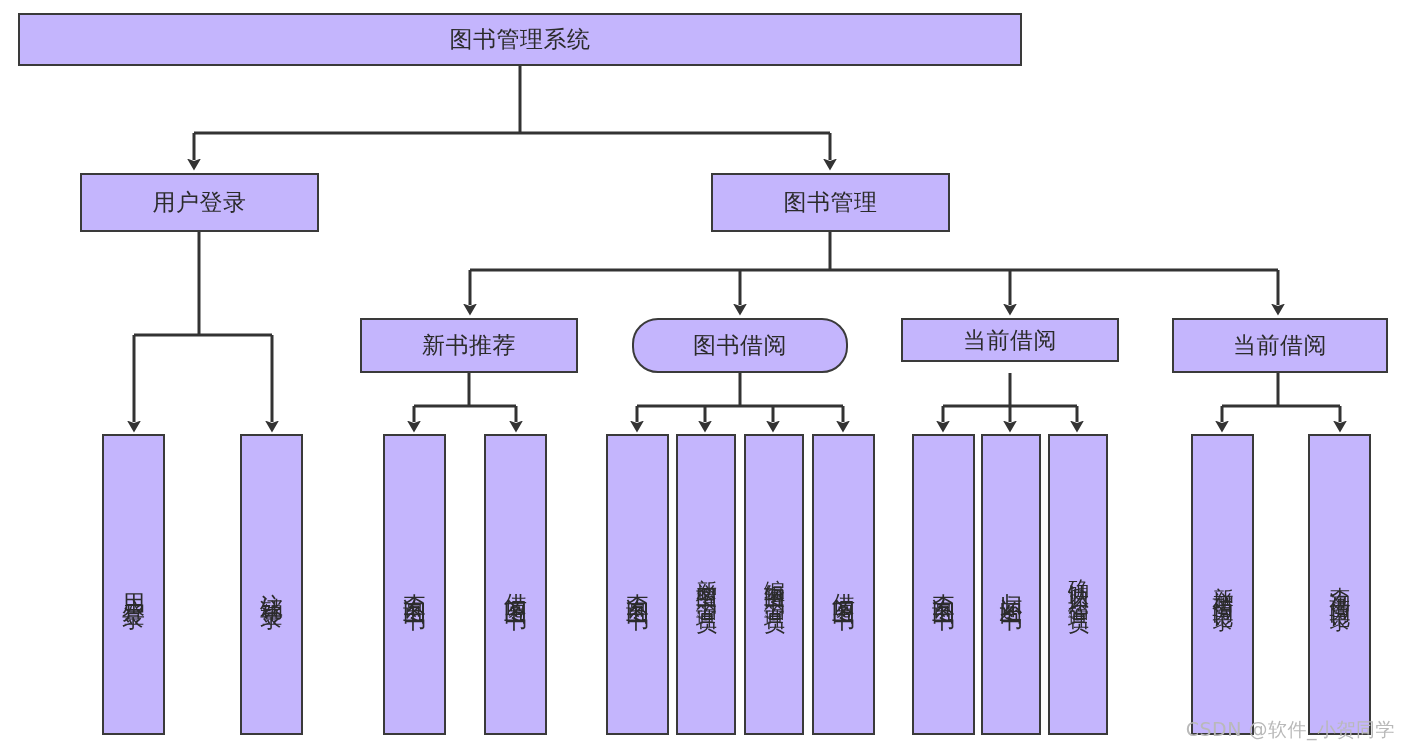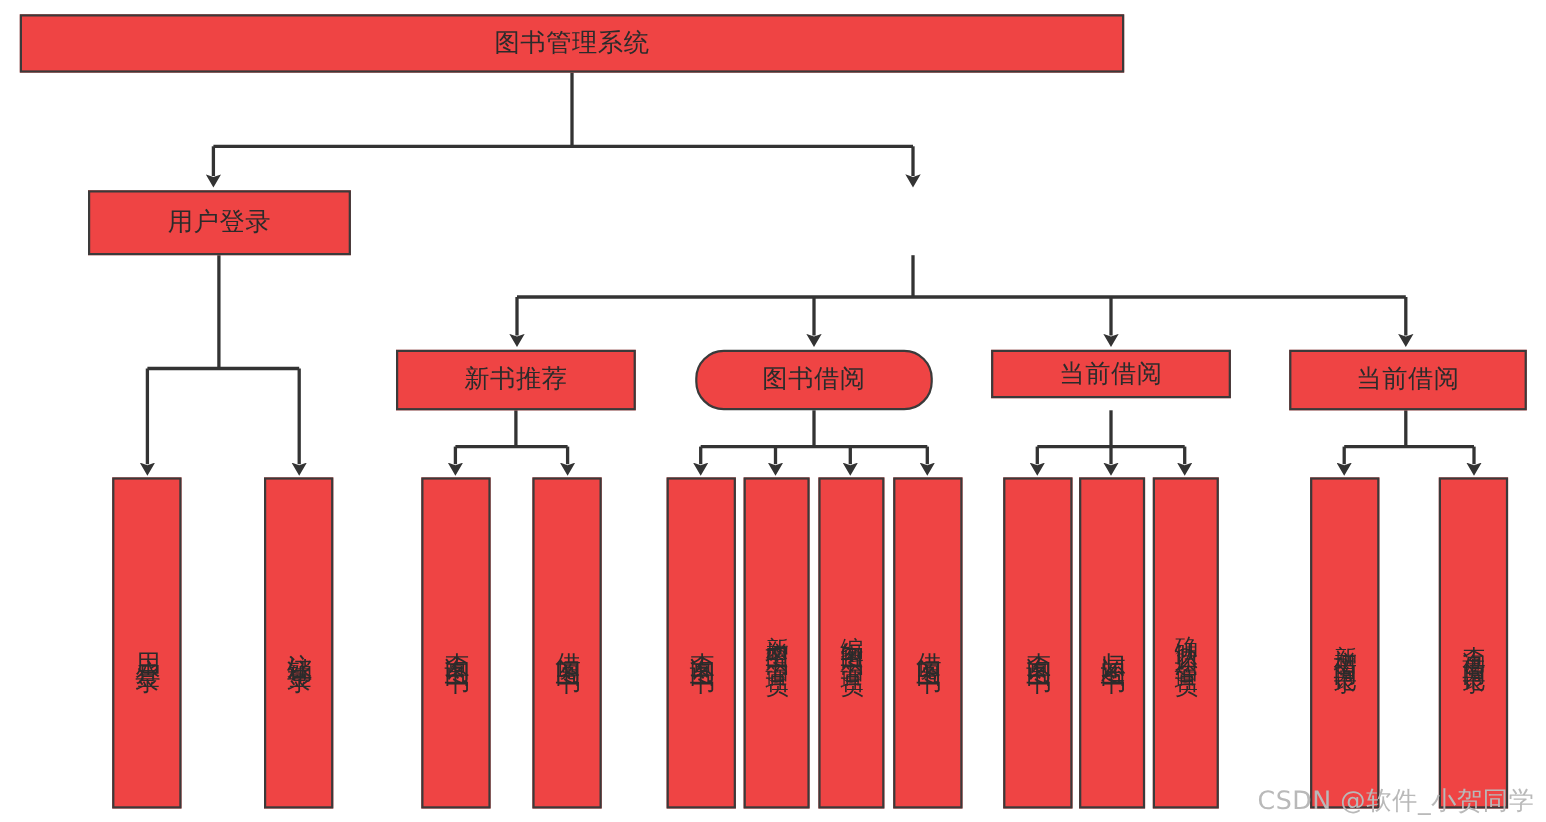--- a/index.html
+++ b/index.html
@@ -22,21 +22,21 @@
     position: absolute;
     left: 0;
     top: 0;
     width: 1405px;
     height: 747px;
   }
   .node {
     position: absolute;
     box-sizing: border-box;
     border: 2.2px solid #3a3a3a;
-    background: #ef4444;
+    background: #c4b5fd;
     color: #2b2b2b;
     display: flex;
     align-items: center;
     justify-content: center;
     text-align: center;
   }
   .node-h {
     font-size: 23px;
     line-height: 1.15;
     letter-spacing: 0.5px;
@@ -50,21 +50,21 @@
     text-orientation: upright;
     line-height: 1.0;
     letter-spacing: 5px;
     display: block;
     white-space: nowrap;
   }
   .watermark {
     position: absolute;
     right: 10px;
     bottom: 4px;
-    font-size: 23px;
+    font-size: 19px;
     color: #b9b9b9;
     letter-spacing: 0.5px;
     white-space: nowrap;
     font-family: "DejaVu Sans", "Liberation Sans", sans-serif;
   }
 </style>
 </head>
 <body>
 
 <div id="diagram-root">
@@ -119,20 +119,23 @@
     </g>
   </svg>
 
   <div class="node node-h" style="left:18px; top:13px; width:1004px; height:53px;">
     <span>图书管理系统</span>
   </div>
 
   <div class="node node-h" style="left:80px; top:173px; width:239px; height:59px;">
     <span>用户登录</span>
   </div>
+  <div class="node node-h" style="left:711px; top:173px; width:239px; height:59px;">
+    <span>图书管理</span>
+  </div>
 
   <div class="node node-h" style="left:360px; top:318px; width:218px; height:55px;">
     <span>新书推荐</span>
   </div>
   <div class="node node-h" style="left:632px; top:318px; width:216px; height:55px;border-radius:26px;">
     <span>图书借阅</span>
   </div>
   <div class="node node-h" style="left:901px; top:318px; width:218px; height:44px;">
     <span>当前借阅</span>
   </div>

